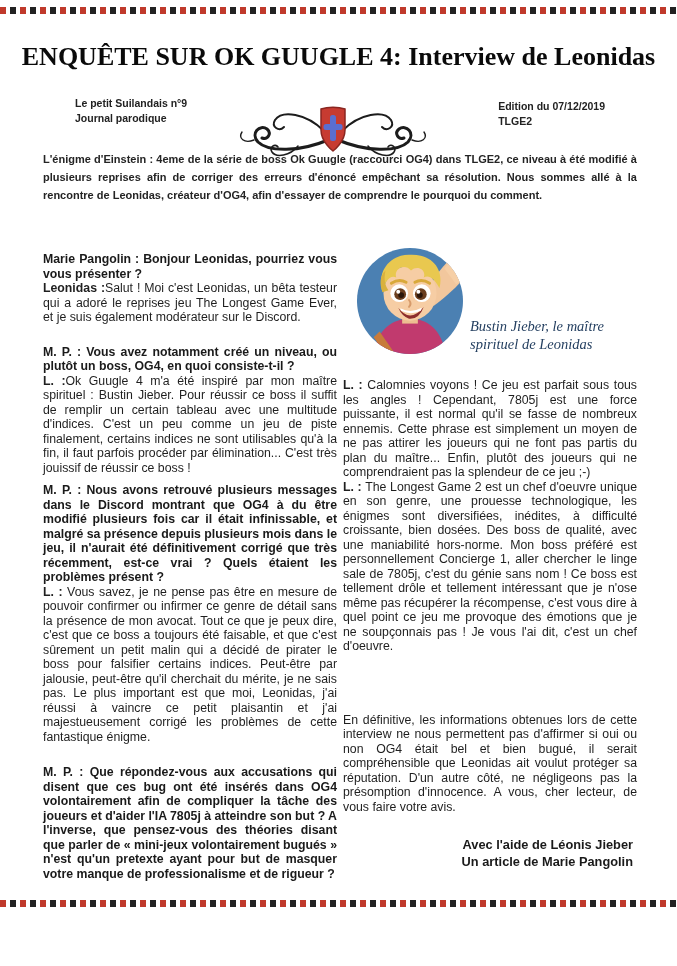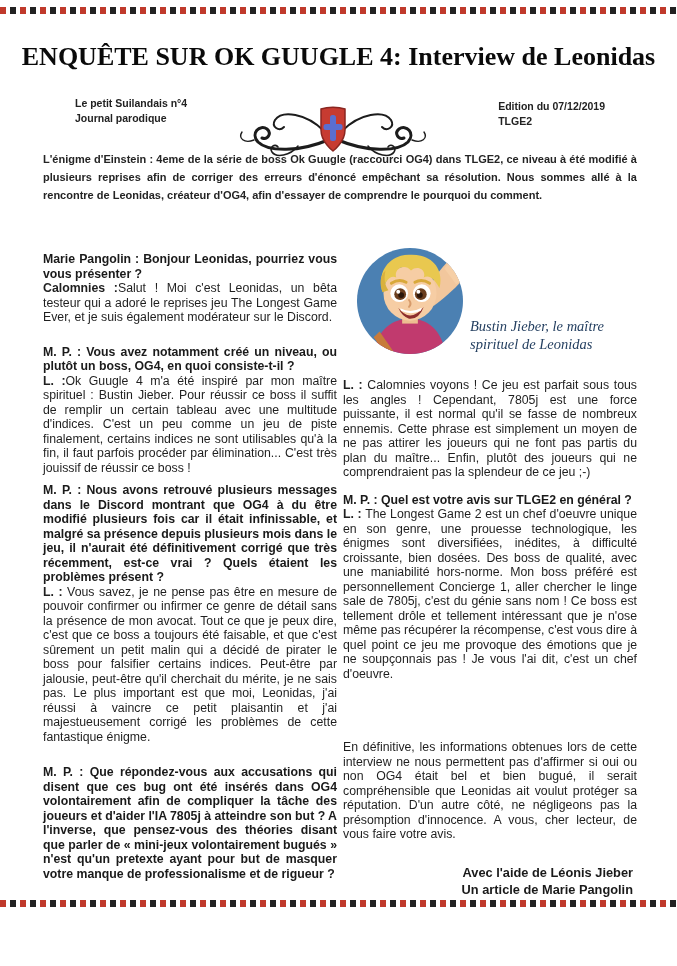--- a/index.html
+++ b/index.html
@@ -65,21 +65,21 @@
 <body>
 
 <div class="page">
 
   <div class="checker top"></div>
   <div class="checker bottom"></div>
 
   <h1 class="title">ENQUÊTE SUR OK GUUGLE 4: Interview de Leonidas</h1>
 
   <div class="mast-left">
-    <div>Le petit Suilandais n°4</div>
+    <div>Le petit Suilandais n°9</div>
     <div>Journal parodique</div>
   </div>
 
   <svg class="flourish" width="210" height="64" viewBox="0 0 210 64">
     <g fill="none" stroke="#1c1c1c" stroke-linecap="round">
 
       <path d="M100,40 C72,52 40,52 30,42 C22,33 32,24 39,29 C44,33 40,40 34,38" stroke-width="3"></path>
       <path d="M96,31 C78,13 54,10 47,20 C43,27 51,32 56,27" stroke-width="2"></path>
       <path d="M70,46 C62,56 48,58 44,52 C41,47 47,43 50,47" stroke-width="1.6"></path>
       <path d="M26,40 C16,44 10,38 14,32" stroke-width="1.4"></path>
@@ -98,21 +98,21 @@
 
   <div class="mast-right">
     <div>Edition du 07/12/2019</div>
     <div>TLGE2</div>
   </div>
 
   <p class="intro">L'énigme d'Einstein : 4eme de la série de boss Ok Guugle (raccourci OG4) dans TLGE2, ce niveau à été modifié à plusieurs reprises afin de corriger des erreurs d'énoncé empêchant sa résolution. Nous sommes allé à la rencontre de Leonidas, créateur d'OG4, afin d'essayer de comprendre le pourquoi du comment.</p>
 
   <div class="col left">
     <p class="q" style="margin-top:7px">Marie Pangolin : Bonjour Leonidas, pourriez vous vous présenter ?</p>
-    <p class="a"><b class="sp">Calomnies :</b><span>Salut ! Moi c'est Leonidas, un bêta testeur qui a adoré le reprises jeu The Longest Game Ever, et je suis également modérateur sur le Discord.</span></p>
+    <p class="a"><b class="sp">Leonidas :</b><span>Salut ! Moi c'est Leonidas, un bêta testeur qui a adoré le reprises jeu The Longest Game Ever, et je suis également modérateur sur le Discord.</span></p>
 
     <p class="q" style="margin-top:20px">M. P. : Vous avez  notamment créé un niveau, ou plutôt un boss, OG4, en quoi consiste-t-il ?</p>
     <p class="a"><b class="sp">L. :</b><span>Ok Guugle 4 m'a été inspiré par mon maître spirituel : Bustin Jieber. Pour réussir ce boss il suffit de remplir un certain tableau avec une multitude d'indices. C'est un peu comme un jeu de piste finalement, certains indices ne sont utilisables qu'à la fin, il faut parfois procéder par élimination... C'est très jouissif de réussir ce boss !</span></p>
 
     <p class="q" style="margin-top:8px">M. P. : Nous avons retrouvé plusieurs messages dans le Discord montrant que OG4 à du être modifié plusieurs fois car il était infinissable, et malgré sa présence depuis plusieurs mois dans le jeu, il n'aurait été définitivement corrigé que très récemment, est-ce vrai ? Quels étaient les problèmes présent ?</p>
     <p class="a"><b class="sp">L. :</b><span> Vous savez, je ne pense pas être en mesure de pouvoir confirmer ou infirmer ce genre de détail sans la présence de mon avocat. Tout ce que je peux dire, c'est que ce boss a toujours été faisable, et que c'est sûrement un petit malin qui a décidé de pirater le boss pour falsifier certains indices. Peut-être par jalousie, peut-être qu'il cherchait du mérite, je ne sais pas. Le plus important est que moi, Leonidas, j'ai réussi à vaincre ce petit plaisantin et j'ai majestueusement corrigé les problèmes de cette fantastique énigme.</span></p>
 
     <p class="q" style="margin-top:21px">M. P. : Que répondez-vous aux accusations qui disent que ces bug ont été insérés dans OG4 volontairement afin de compliquer la tâche des joueurs et d'aider l'IA 7805j à atteindre son but ? A l'inverse, que pensez-vous des théories disant que parler de « mini-jeux volontairement bugués » n'est qu'un pretexte ayant pour but de masquer votre manque de professionalisme et de rigueur ?</p>
   </div>
 
@@ -158,21 +158,20 @@
 
           <path d="M43,62 Q55,78 69,61 Q64,74 54,73 Q47,71 43,62 Z" fill="#8c2e2e"></path>
           <path d="M45,62.5 Q56,68 67,62 L66,65 Q56,70 46,65 Z" fill="#ffffff"></path>
         </g>
       </svg>
       <div class="caption">Bustin Jieber, le maître spirituel de Leonidas</div>
     </div>
 
     <p class="a" style="margin-top:23px"><b class="sp">L. :</b><span> Calomnies voyons ! Ce jeu est parfait sous tous les angles ! Cependant, 7805j est une force puissante, il est normal qu'il se fasse de nombreux ennemis. Cette phrase est simplement un moyen de ne pas attirer les joueurs qui ne font pas partis du plan du maître... Enfin, plutôt des joueurs qui ne comprendraient pas la splendeur de ce jeu ;-)</span></p>
 
-    <p class="q" style="margin-top:13px">M. P. : Quel est votre avis sur TLGE2 en général ?</p>
     <p class="a"><b class="sp">L. :</b><span> The Longest Game 2 est un chef d'oeuvre unique en son genre, une prouesse technologique, les énigmes sont diversifiées, inédites, à difficulté croissante, bien dosées. Des boss de qualité, avec une maniabilité hors-norme. Mon boss préféré est personnellement Concierge 1, aller chercher le linge sale de 7805j, c'est du génie sans nom ! Ce boss est tellement drôle et tellement intéressant que je n'ose même pas récupérer la récompense, c'est vous dire à quel point ce jeu me provoque des émotions que je ne soupçonnais pas ! Je vous l'ai dit, c'est un chef d'oeuvre.</span></p>
 
     <p class="a" style="margin-top:59px"><span>En définitive, les informations obtenues lors de cette interview ne nous permettent pas d'affirmer si oui ou non OG4 était bel et bien bugué, il serait compréhensible que Leonidas ait voulut protéger sa réputation. D'un autre côté, ne négligeons pas la présomption d'innocence. A vous, cher lecteur, de vous faire votre avis.</span></p>
 
     <div class="signature" style="margin-top:22px">
       <div>Avec l'aide de Léonis Jieber</div>
       <div>Un article de Marie Pangolin</div>
     </div>
   </div>
 

